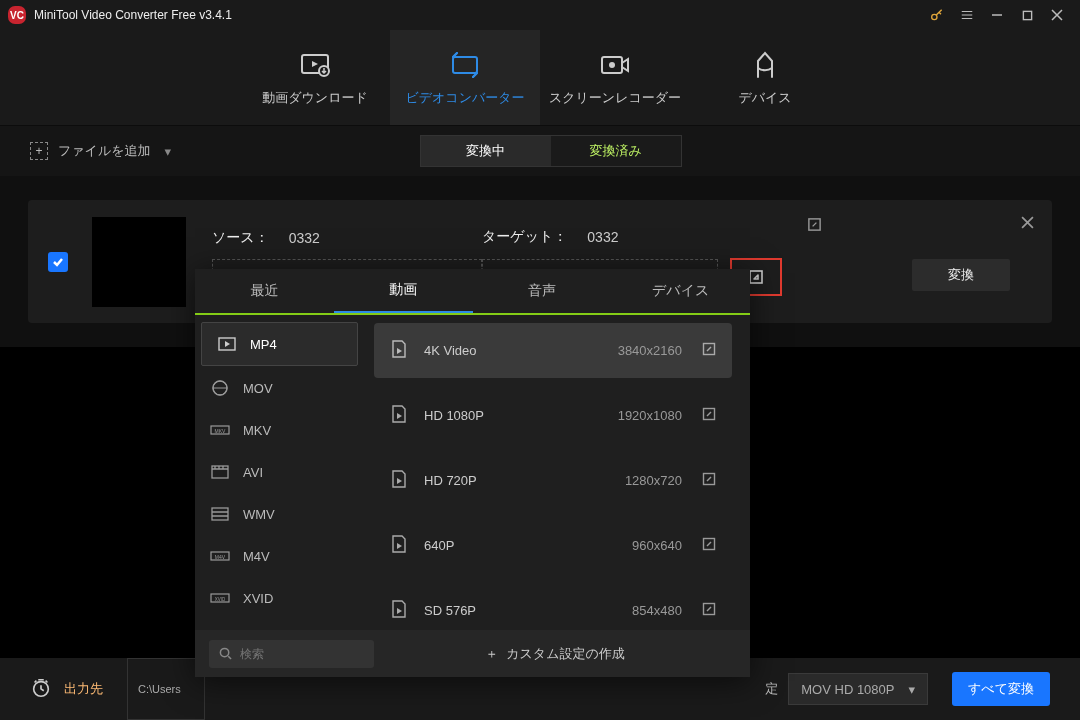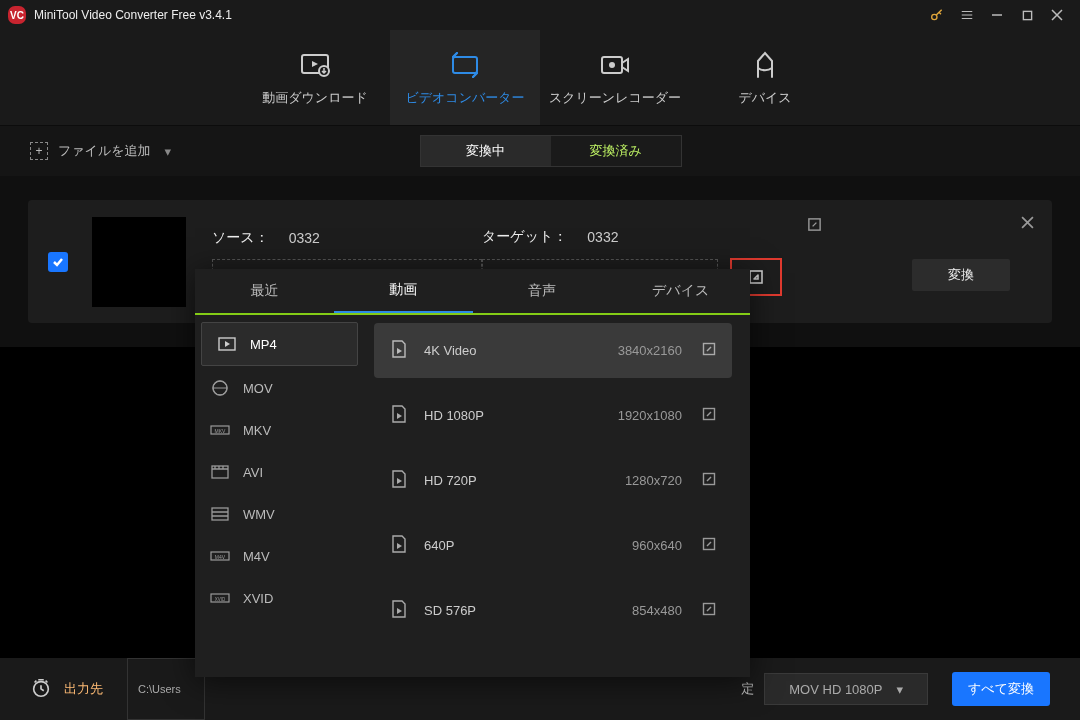--- a/index.html
+++ b/index.html
@@ -63,21 +63,21 @@
 .searchbox{width:145px;height:28px;background:#333;border-radius:3px;display:flex;align-items:center;padding:0 10px;color:#888}
 .searchbox input{background:transparent;border:none;outline:none;color:#ccc;margin-left:6px;width:100px;font-size:12px}
 .custom{flex:1;display:flex;align-items:center;justify-content:center;color:#ccc;font-size:13px}
 .custom .plus{margin-right:8px}
 
 .bottombar{position:absolute;left:0;bottom:0;width:1080px;height:62px;background:#1a1a1a;display:flex;align-items:center;padding:0 30px;box-sizing:border-box}
 .outlbl{margin-left:12px;margin-right:24px;color:#fdba74}
 .outpath{height:28px;border:1px solid #333;padding:16px 10px;display:flex;align-items:center;width:56px;overflow:hidden;color:#aaa;font-size:11px}
 .bottombar .spacer{flex:1}
 .setlbl{color:#bbb;margin-right:10px}
-.presetdd{height:30px;border:1px solid #3a3a3a;background:#2a2a2a;display:flex;align-items:center;padding:0 24px;color:#aaa;font-size:13px;margin-right:24px}
+.presetdd{height:30px;border:1px solid #3a3a3a;background:#2a2a2a;display:flex;align-items:center;padding:0 12px;color:#aaa;font-size:13px;margin-right:24px}
 .presetdd .caret{margin-left:14px}
 .allconv{width:98px;height:34px;background:#1976ff;color:#fff;display:flex;align-items:center;justify-content:center;border-radius:3px;font-weight:500}
 </style>
 </head>
 <body>
 
 <div class="titlebar">
   <div class="logo">VC</div>
   <div>MiniTool Video Converter Free v3.4.1</div>
   <div class="spacer"></div>
@@ -378,20 +378,33 @@
             </svg></span>
         <span class="pname">SD 576P</span>
         <span class="pres">854x480</span>
         <span class="pedit"><svg width="14" height="14" viewBox="0 0 14 14" fill="none" stroke="#999" stroke-width="1.4">
               <rect x="1.5" y="1.5" width="11" height="11"></rect>
               <path d="M5 9l4-4"></path>
             </svg></span>
       </div>
     </div>
   </div>
+  <div class="popfoot">
+    <div class="searchbox">
+      <svg width="13" height="13" viewBox="0 0 14 14" fill="none" stroke="#888" stroke-width="1.6">
+          <circle cx="6" cy="6" r="4.5"></circle>
+          <path d="M10 10l3 3"></path>
+        </svg>
+      <input placeholder="検索" style="">
+    </div>
+    <div class="custom">
+      <span class="plus">＋</span>
+      <span>カスタム設定の作成</span>
+    </div>
+  </div>
 </div>
 
 <div class="bottombar">
   <span><svg width="22" height="22" viewBox="0 0 24 24" fill="none" stroke="#ccc" stroke-width="1.8">
         <circle cx="12" cy="13" r="8"></circle>
         <path d="M12 9v4l3 2M9 3h6M5 6l2-2M19 6l-2-2"></path>
       </svg></span>
   <span class="outlbl">出力先</span>
   <div class="outpath">
       <span>C:\Users</span>

